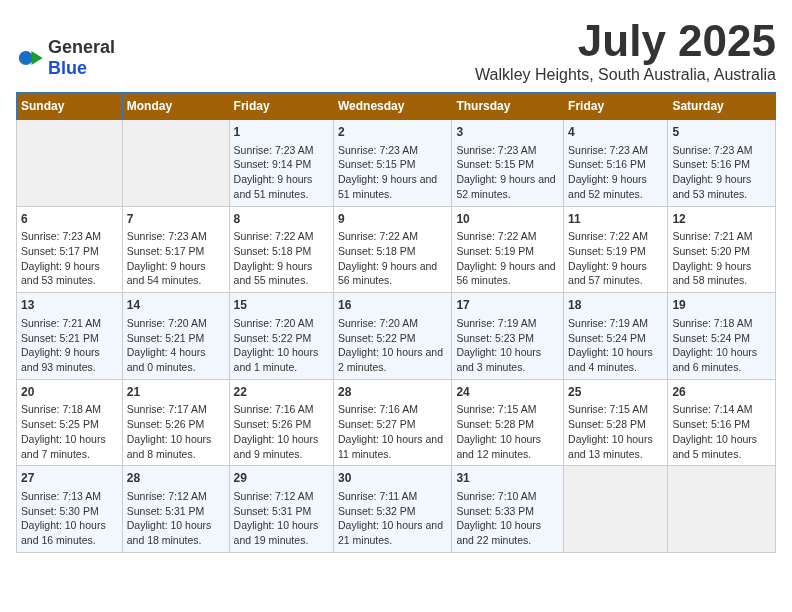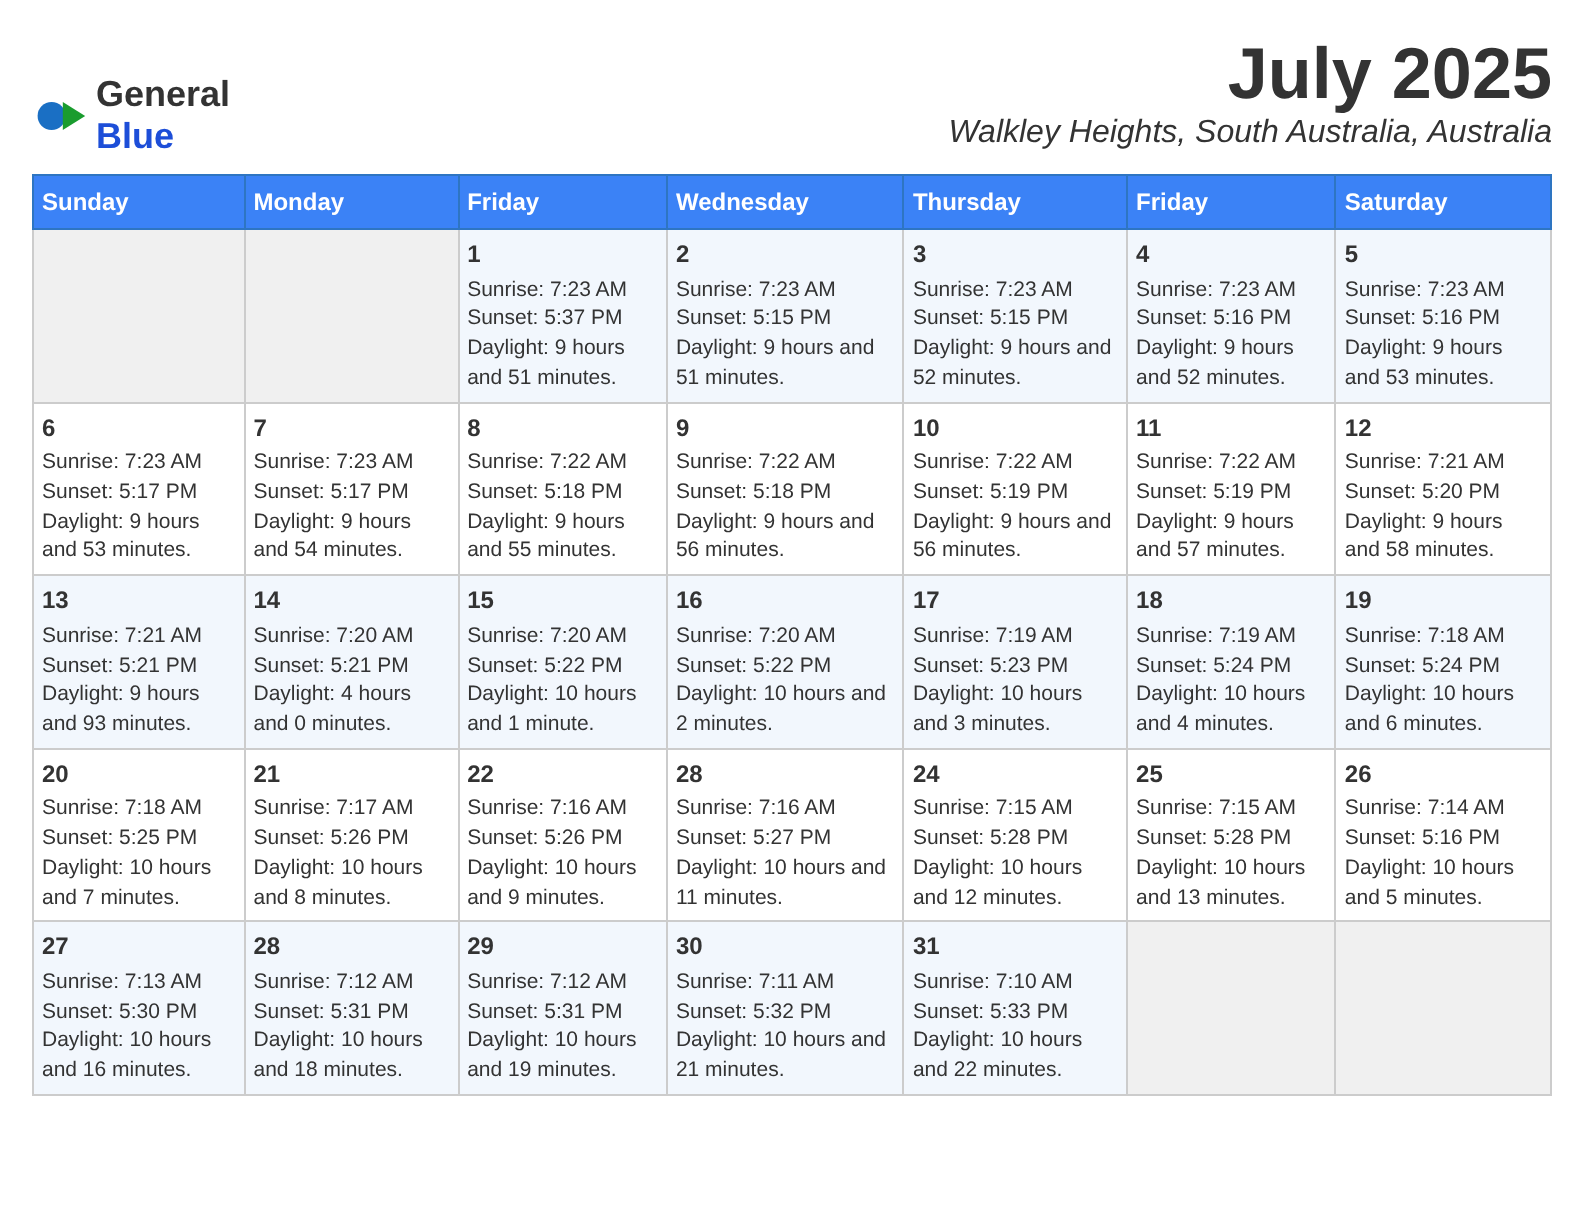--- a/index.html
+++ b/index.html
@@ -33,36 +33,35 @@
       color: #1d4ed8;
     }
     .logo-icon {
       width: 28px;
       height: 28px;
     }
     .title-area {
       text-align: right;
     }
     .main-title {
-      font-size: 36px;
+      font-size: 44px;
       font-weight: bold;
       color: #333;
     }
     .subtitle {
       font-size: 16px;
       color: #333;
-      font-style: italic;
     }
     table {
       width: 100%;
       border-collapse: collapse;
       font-size: 11px;
     }
     thead tr th {
-      background-color: #3b82f6;
+      background-color: #a16207;
       color: #fff;
       padding: 6px 4px;
       text-align: left;
       font-size: 12px;
       font-weight: bold;
       border: 1px solid #2e75c2;
     }
     tbody tr td {
       border: 1px solid #ccc;
       padding: 4px 4px;
@@ -121,21 +120,21 @@
         <th>Saturday</th>
       </tr>
   </thead>
   <tbody id="calendar-body">
   <tr>
         <td class="empty-cell"></td>
         <td class="empty-cell"></td>
         <td>
           <span class="day-number">1</span>
           <div>Sunrise: 7:23 AM</div>
-          <div>Sunset: 5:37 PM</div>
+          <div>Sunset: 9:14 PM</div>
           <div>Daylight: 9 hours and 51 minutes.</div>
         </td>
         <td>
           <span class="day-number">2</span>
           <div>Sunrise: 7:23 AM</div>
           <div>Sunset: 5:15 PM</div>
           <div>Daylight: 9 hours and 51 minutes.</div>
         </td>
         <td>
           <span class="day-number">3</span>

